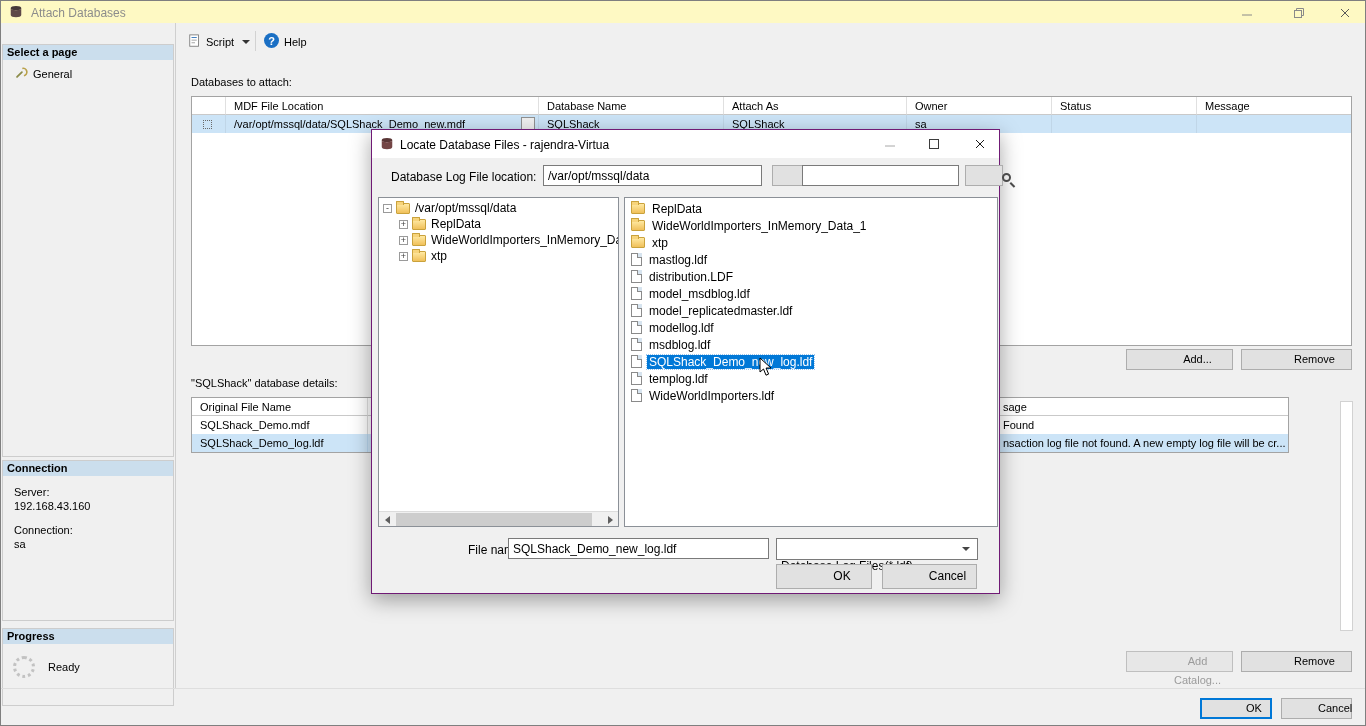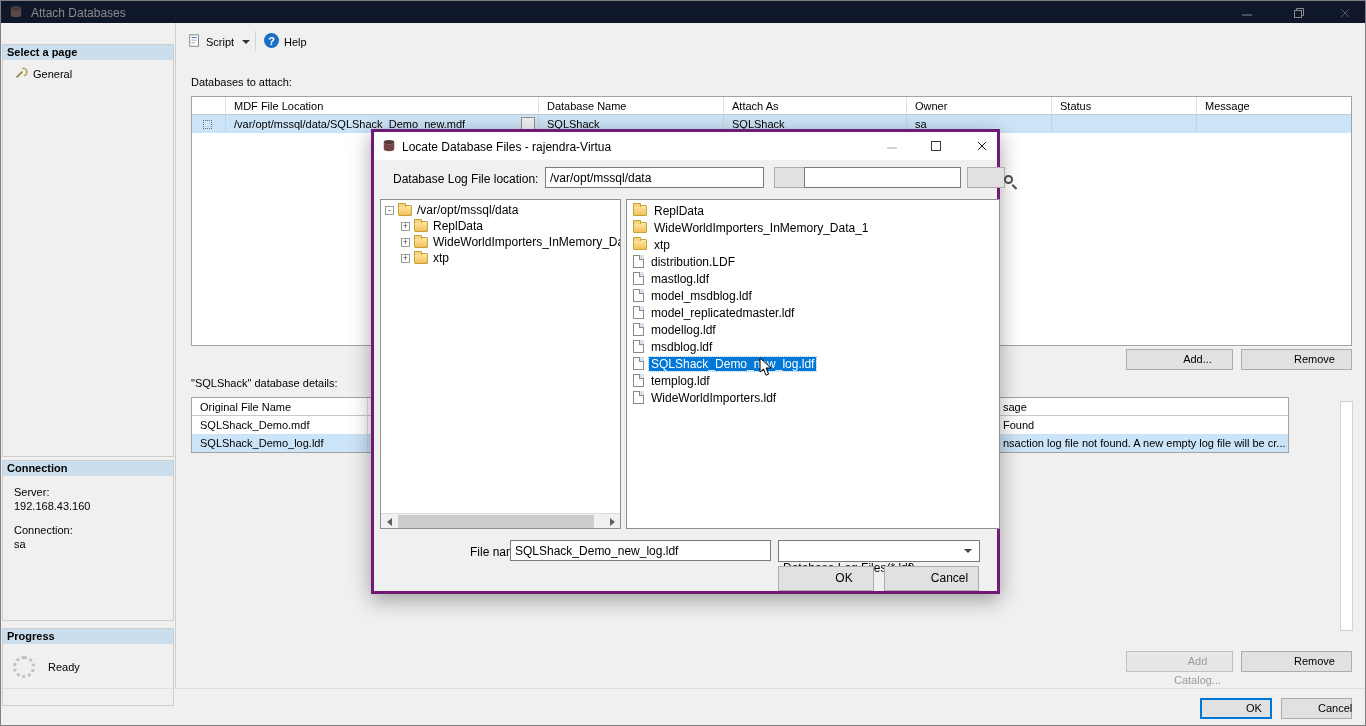--- a/index.html
+++ b/index.html
@@ -3,21 +3,21 @@
 <meta charset="utf-8">
 <style>
   * { margin:0; padding:0; box-sizing:border-box; }
   html,body { background:#555; }
   body { font-family:"Liberation Sans", sans-serif; }
   .screen { position:relative; width:1366px; height:726px; background:#f0f0f0;
             border:1px solid #7f7f7f; overflow:hidden; font-size:11px; color:#000; }
   .abs { position:absolute; }
 
   
-  .titlebar { left:0; top:0; width:100%; height:22px; background:#0f172a; }
+  .titlebar { left:0; top:0; width:100%; height:22px; background:#fef9c3; }
   .title-text { color:#8c8c8c; font-size:12px; }
   .wicon { display:inline-block; }
 
   
   .panelbox { border:1px solid #cdcdcd; background:#f0f0f0;margin-top:19px; }
   .hdrstrip { background:#cbdeed; font-weight:bold; padding:2px 4px; height:15px; line-height:11px; }
   .link { color:#0563c1; text-decoration:underline; }
 
   
   .btn { background:#e1e1e1; border:1px solid #adadad; text-align:center;
@@ -33,21 +33,21 @@
   .grid { background:#fff; border:1px solid #a3a3a3; overflow:hidden; }
   .gh-row, .g-row { position:relative; height:18px; width:100%; }
   .gh-cell { position:absolute; top:0; height:18px; background:#fff; border-right:1px solid #e0e0e0;
              border-bottom:1px solid #c9c9c9; padding:3px 0 0 8px; white-space:nowrap; overflow:hidden; }
   .g-cell { position:absolute; top:0; height:18px; padding:3px 0 0 8px; white-space:nowrap;
             overflow:hidden; border-right:1px solid rgba(0,0,0,0.06); }
   .row-sel { background:#cce4f7; }
 
   
   .dialog { left:370px; top:128px; width:629px; height:465px; background:#f0f0f0;
-            border:3px solid #701a75; box-shadow:0 6px 20px rgba(0,0,0,0.35); z-index:50; }
+            border:1px solid #701a75; box-shadow:0 6px 20px rgba(0,0,0,0.35); z-index:50; }
   .dlg-title { position:absolute; left:0; top:0; width:100%; height:28px; background:#fff; }
 
   .treepanel, .filepanel { position:absolute; background:#fff; border:1px solid #8b9097;
                            overflow:hidden; padding-top:2px; }
   .trow { height:16px; display:flex; align-items:center; white-space:nowrap; font-size:12px; }
   .frow { height:17px; display:flex; align-items:center; white-space:nowrap; font-size:12px; padding-left:6px; }
   .flabel { margin-left:5px; padding:0 2px; }
   .frow.sel .flabel { background:#0078d7; color:#fff; outline:1px dotted #9cc7ee; }
 
   
@@ -294,25 +294,25 @@
       <div class="frow">
           <span class="folder-ic"></span>
           <span class="flabel">WideWorldImporters_InMemory_Data_1</span>
         </div>
       <div class="frow">
           <span class="folder-ic"></span>
           <span class="flabel">xtp</span>
         </div>
       <div class="frow">
           <span class="file-ic"></span>
+          <span class="flabel">mastlog.ldf</span>
+        </div>
+      <div class="frow">
+          <span class="file-ic"></span>
           <span class="flabel">distribution.LDF</span>
-        </div>
-      <div class="frow">
-          <span class="file-ic"></span>
-          <span class="flabel">mastlog.ldf</span>
         </div>
       <div class="frow">
           <span class="file-ic"></span>
           <span class="flabel">model_msdblog.ldf</span>
         </div>
       <div class="frow">
           <span class="file-ic"></span>
           <span class="flabel">model_replicatedmaster.ldf</span>
         </div>
       <div class="frow">

